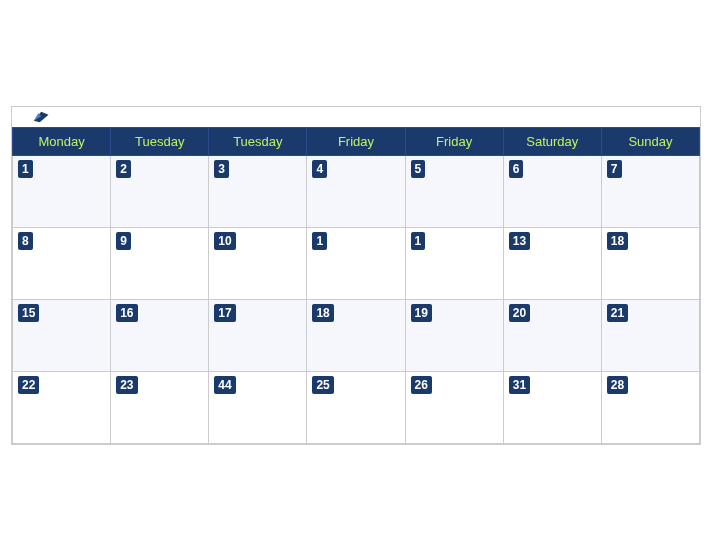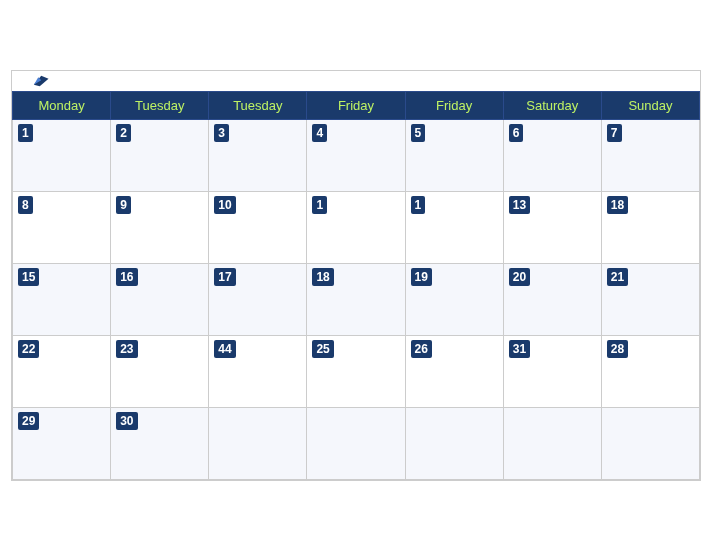--- a/index.html
+++ b/index.html
@@ -160,24 +160,15 @@
         </tr>
         <tr>
           <td><span class="day-num">22</span></td>
           <td><span class="day-num">23</span></td>
           <td><span class="day-num">44</span></td>
           <td><span class="day-num">25</span></td>
           <td><span class="day-num">26</span></td>
           <td><span class="day-num">31</span></td>
           <td><span class="day-num">28</span></td>
         </tr>
-        <tr class="row-stripe">
-          <td><span class="day-num">29</span></td>
-          <td><span class="day-num">30</span></td>
-          <td class="empty-cell"></td>
-          <td class="empty-cell"></td>
-          <td class="empty-cell"></td>
-          <td class="empty-cell"></td>
-          <td class="empty-cell"></td>
-        </tr>
       </tbody>
   </table>
 </div>
 
 </body></html>

